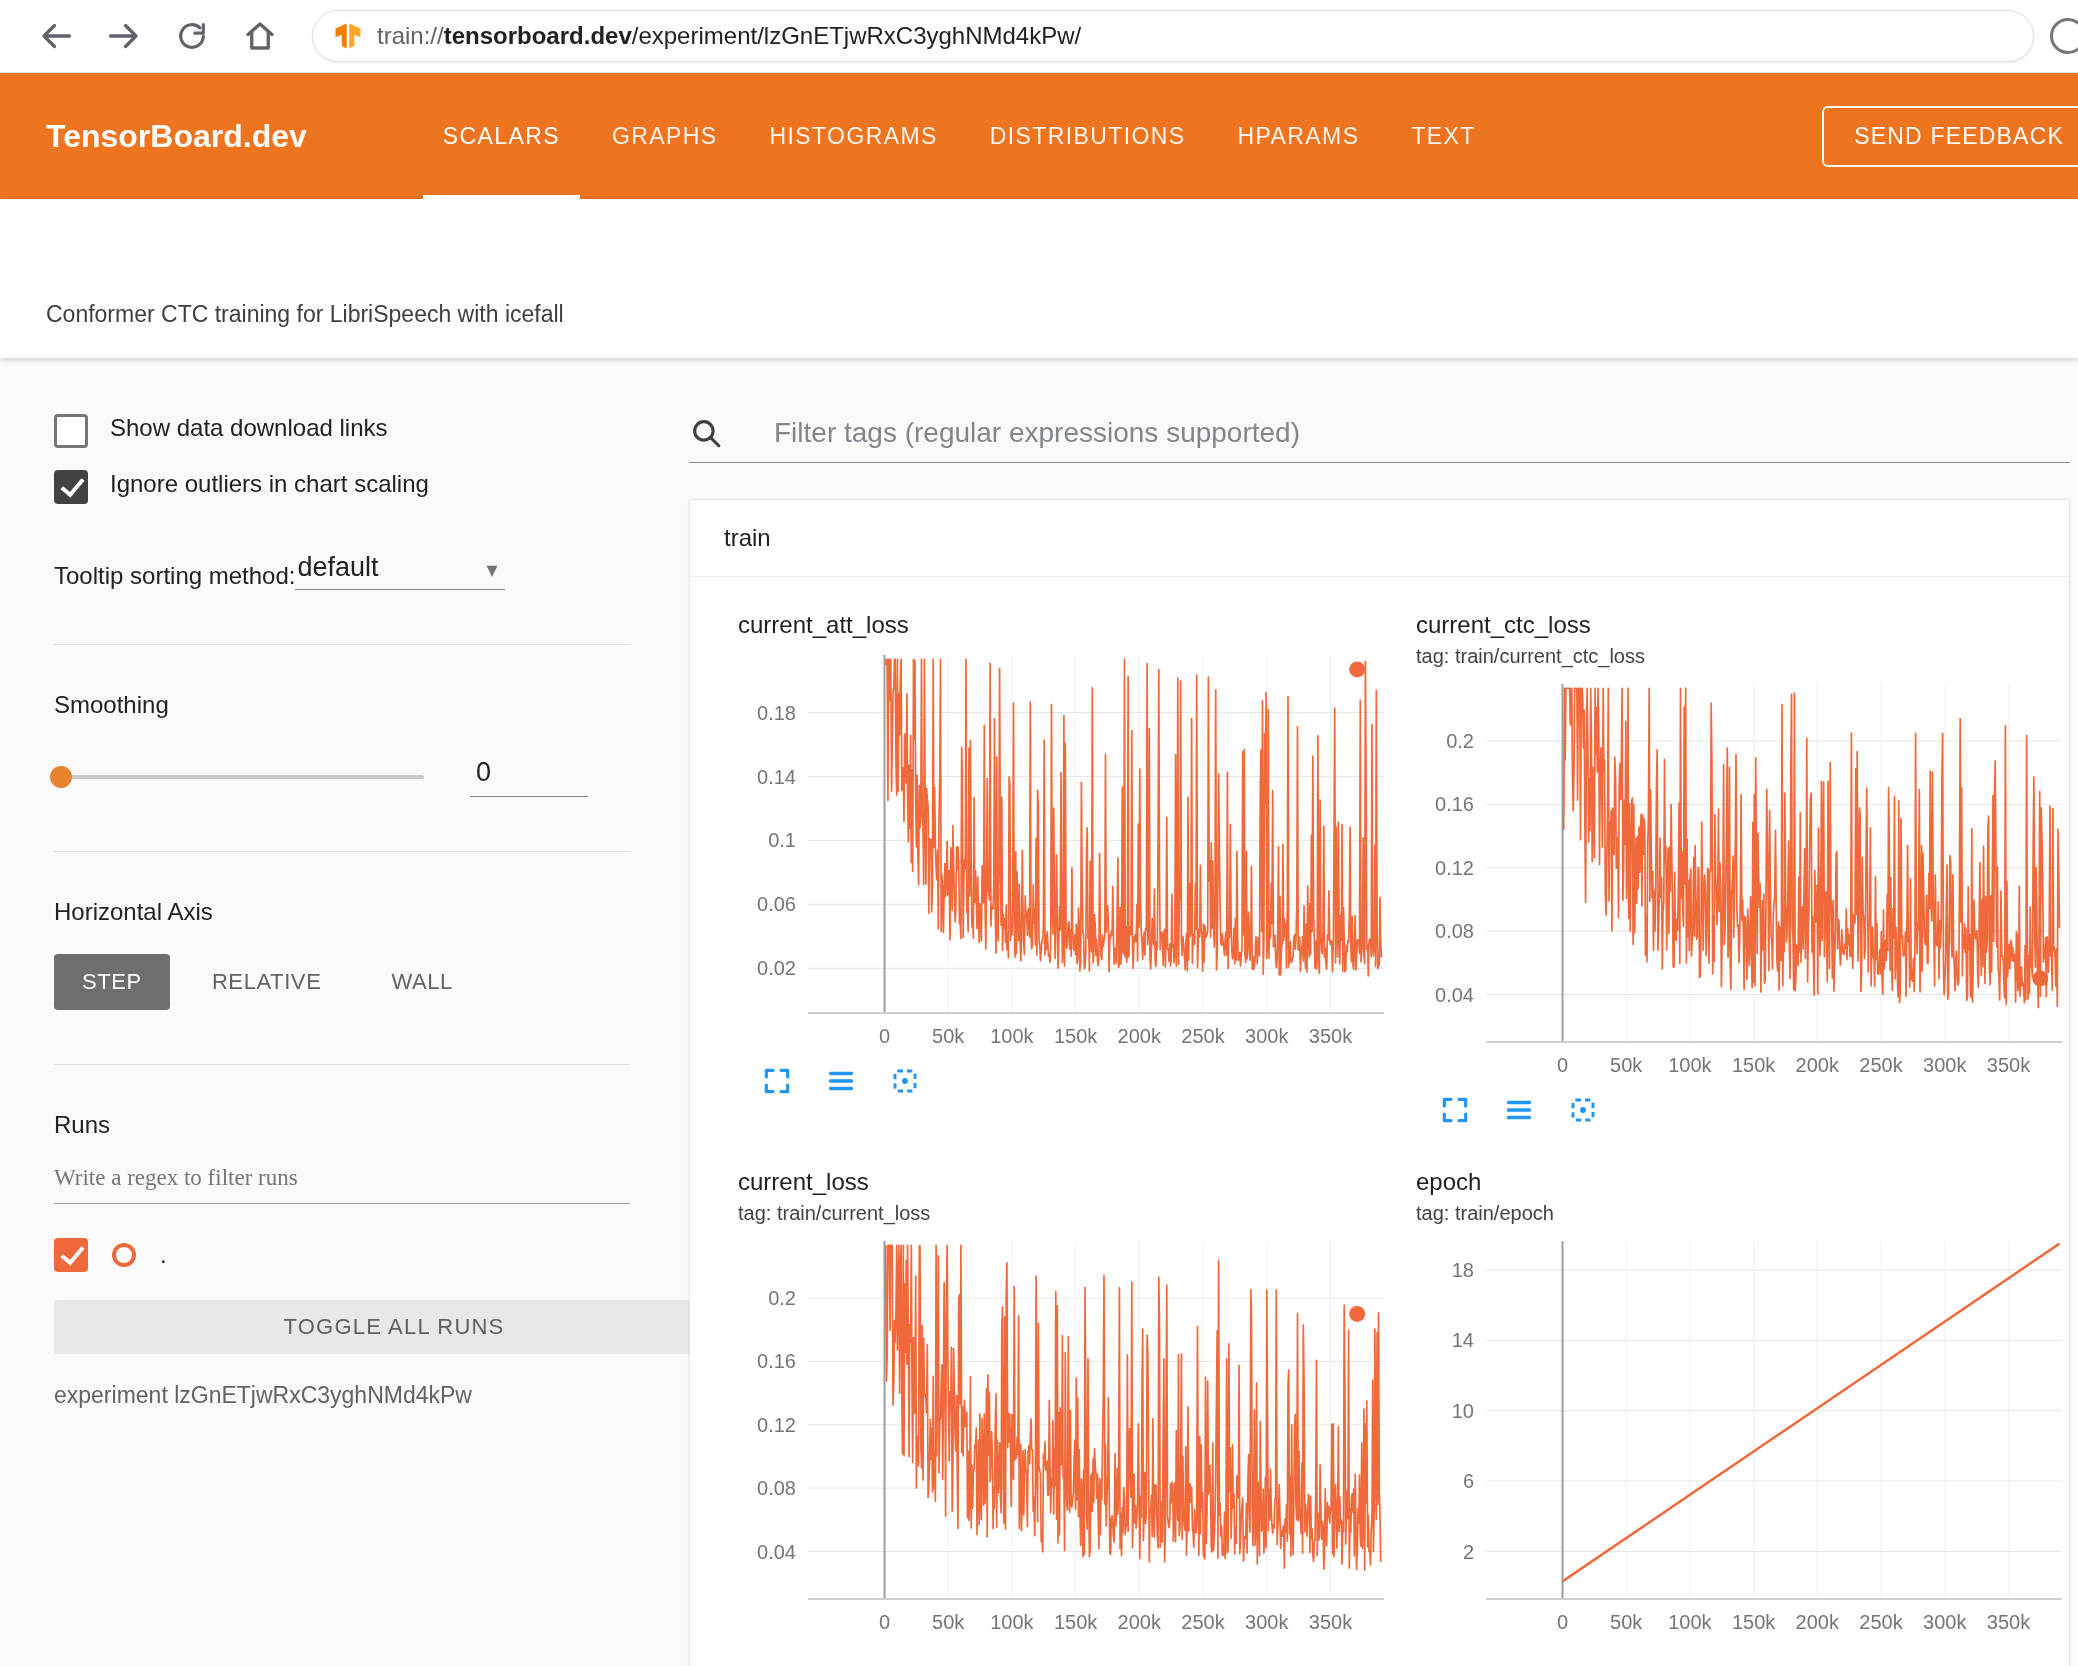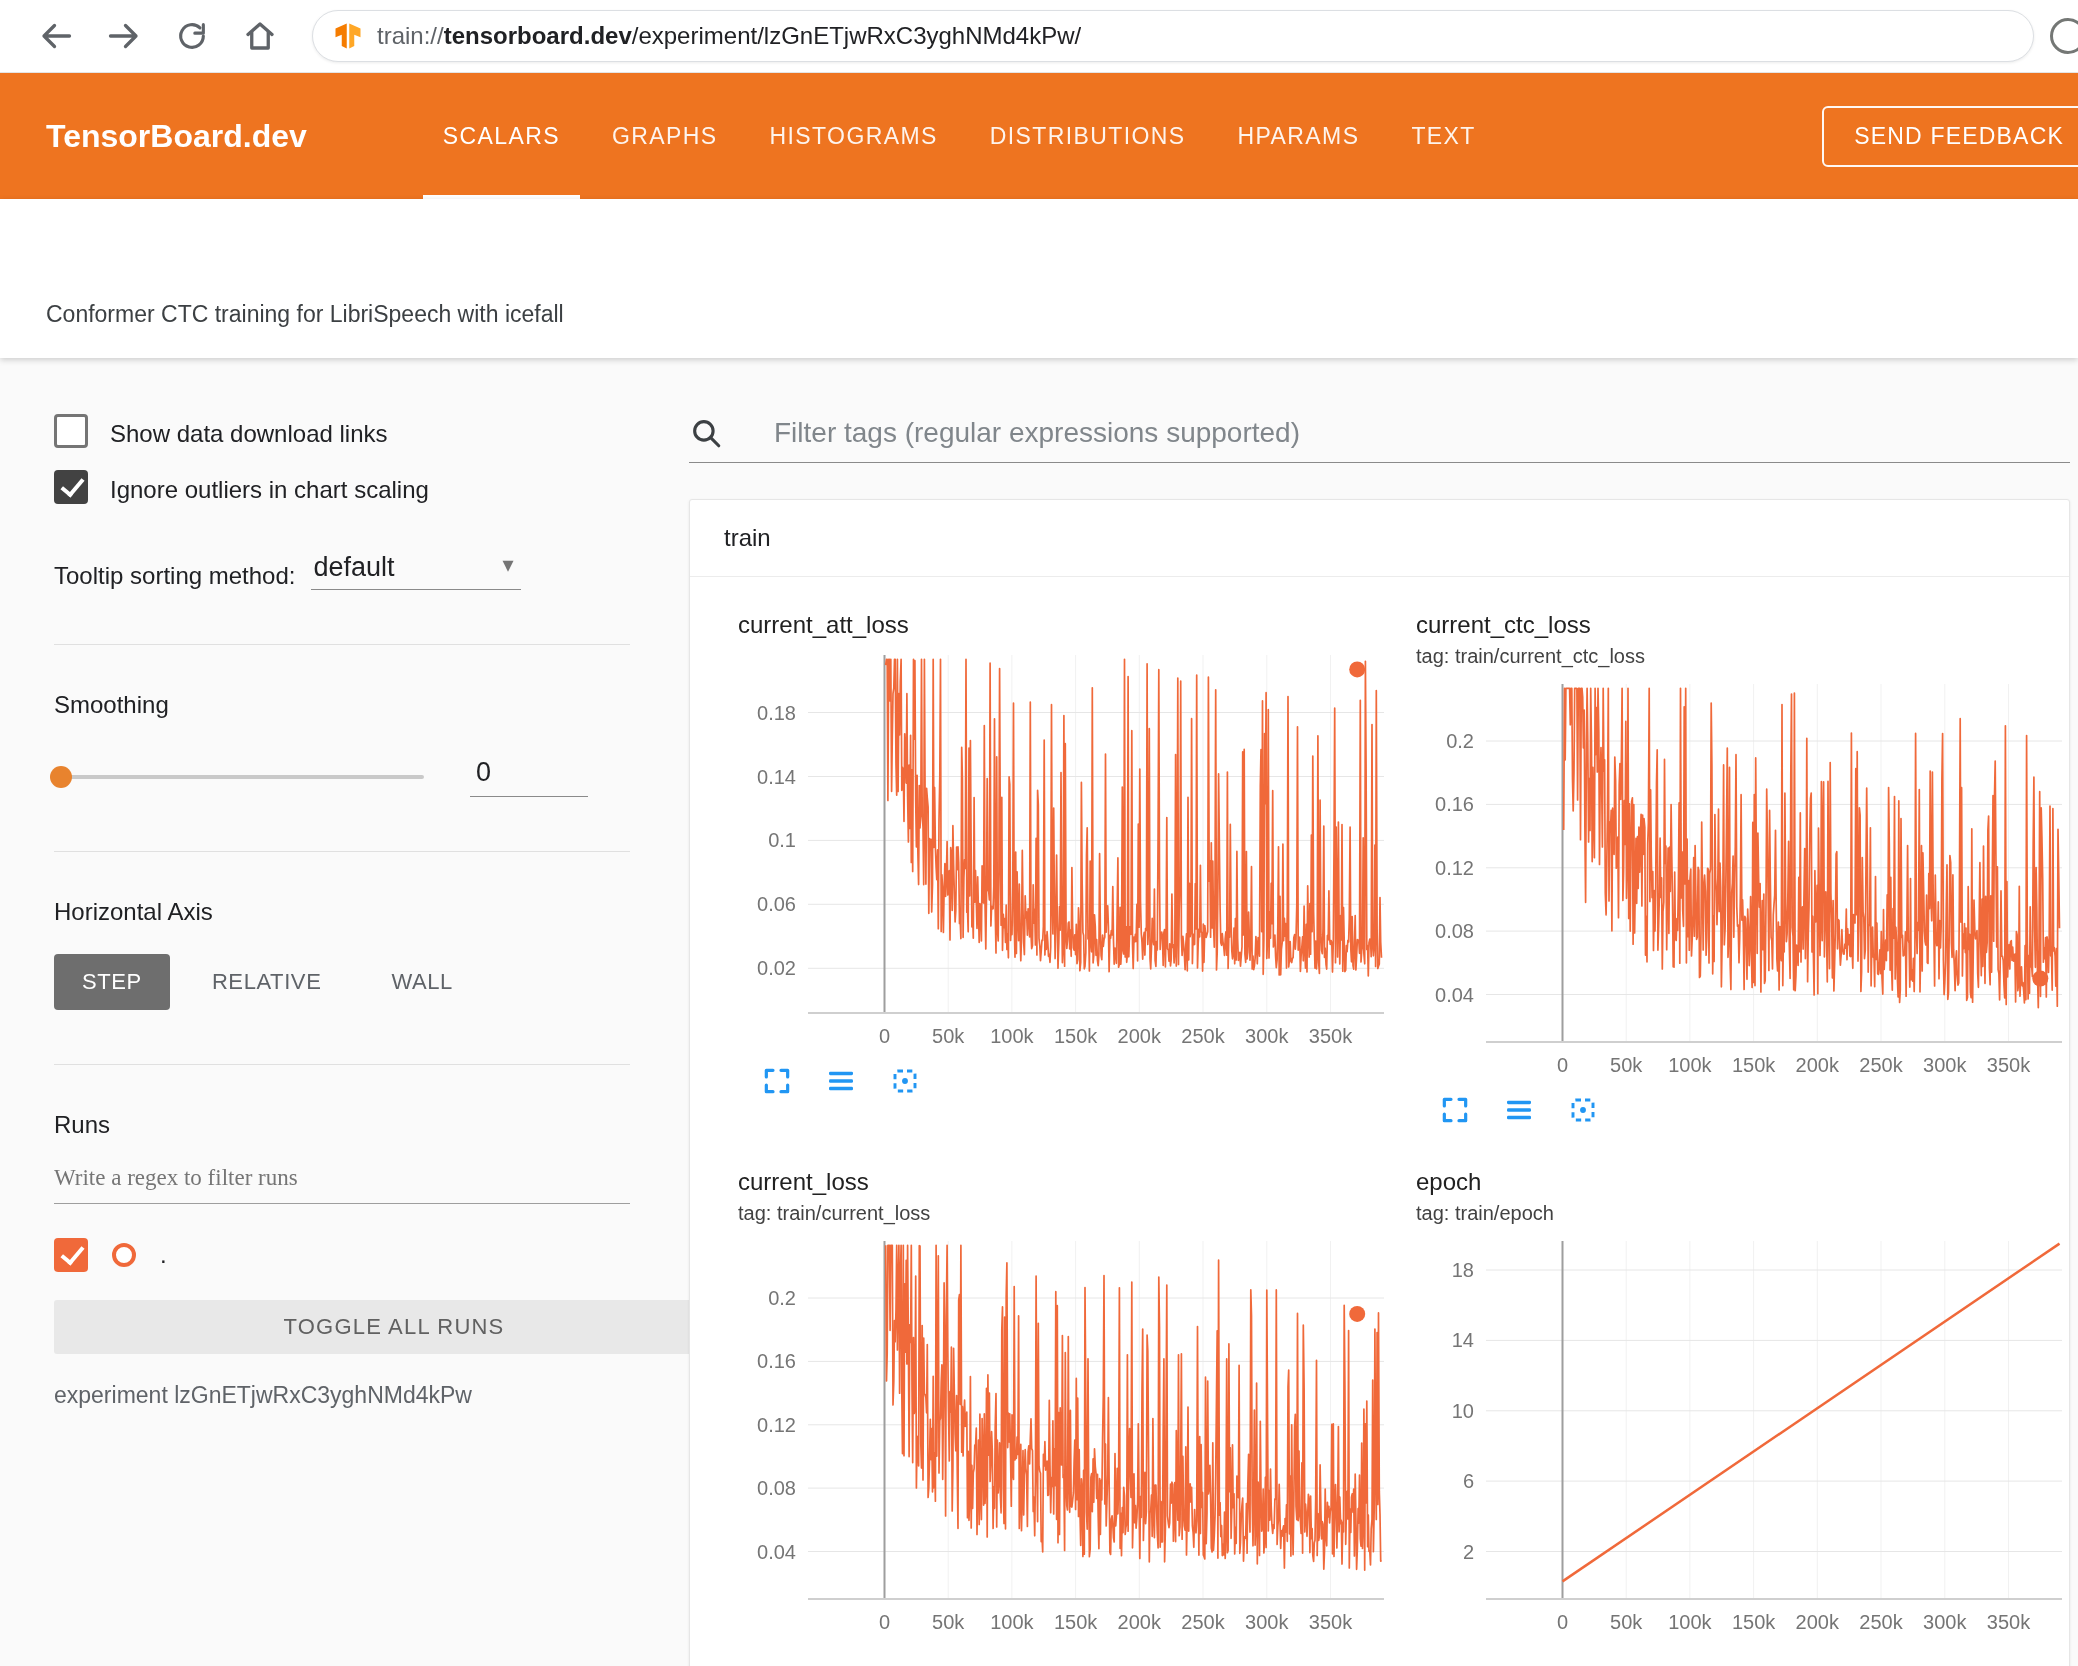--- a/index.html
+++ b/index.html
@@ -29,31 +29,31 @@
   
   .subtitle-bar { height:159px; background:#fff; display:flex; align-items:flex-end; padding:0 0 30px 46px; box-shadow:0 2px 6px rgba(0,0,0,.18); position:relative; z-index:2; }
   .subtitle-bar span { font-size:23px; color:#3c4043; }
 
   
   .content { display:flex; height:1308px; background:#fafafa; }
 
   
   .sidebar { flex:none; width:663px; padding:56px 33px 0 54px; }
   .sec + .sec { border-top:1px solid #e0e0e0; margin-top:54px; padding-top:46px; }
-  .chk-row { display:flex; align-items:flex-end; cursor:pointer; }
+  .chk-row { display:flex; align-items:flex-start; cursor:pointer; }
   .chk-row + .chk-row { margin-top:22px; }
   .chk { flex:none; width:34px; height:34px; border:3px solid #757575; border-radius:4px; background:#fff; display:inline-block; position:relative; cursor:pointer; }
   .chk.checked { border:none; }
   .chk.checked.dark { background:#424242; }
   .chk.checked.orange { background:#f0693a; }
   .chk.checked::after { content:""; position:absolute; left:12px; top:4px; width:9px; height:18px; border:solid #fff; border-width:0 4px 4px 0; transform:rotate(40deg); }
   .chk-label { margin-left:22px; font-size:24px; color:#202124; }
   .tooltip-row { margin-top:48px; display:flex; align-items:flex-end; }
   .lbl { font-size:24px; color:#202124; }
-  .dropdown { margin-left:16px; min-width:210px; border-bottom:1px solid #8a8a8a; display:flex; align-items:flex-start; justify-content:space-between; padding:0 8px 6px 2px; font-size:27px; color:#202124; cursor:pointer; }
+  .dropdown { min-width:210px; border-bottom:1px solid #8a8a8a; display:flex; align-items:flex-end; justify-content:space-between; padding:0 8px 6px 2px; font-size:27px; color:#202124; cursor:pointer; }
   .caret { color:#757575; font-size:22px; margin-left:14px; }
 
   .slider-row { margin-top:38px; display:flex; align-items:center; }
   .slider { position:relative; width:370px; height:4px; background:#c9c9c9; border-radius:2px; cursor:pointer; }
   .thumb { position:absolute; left:-4px; top:50%; transform:translateY(-50%); width:22px; height:22px; border-radius:50%; background:#e8832e; cursor:grab; }
   .slider-value { margin-left:46px; width:118px; border-bottom:1px solid #8a8a8a; font-size:27px; color:#202124; padding:0 0 8px 6px; cursor:text; }
 
   .axis-btns { margin-top:28px; display:flex; align-items:center; }
   .axis-btn { background:none; border:none; font-family:inherit; font-size:22px; letter-spacing:.6px; color:#5f6368; padding:15px 28px; border-radius:4px; cursor:pointer; margin-right:14px; }
   .axis-btn.selected { background:#6e6e6e; color:#fff; }

